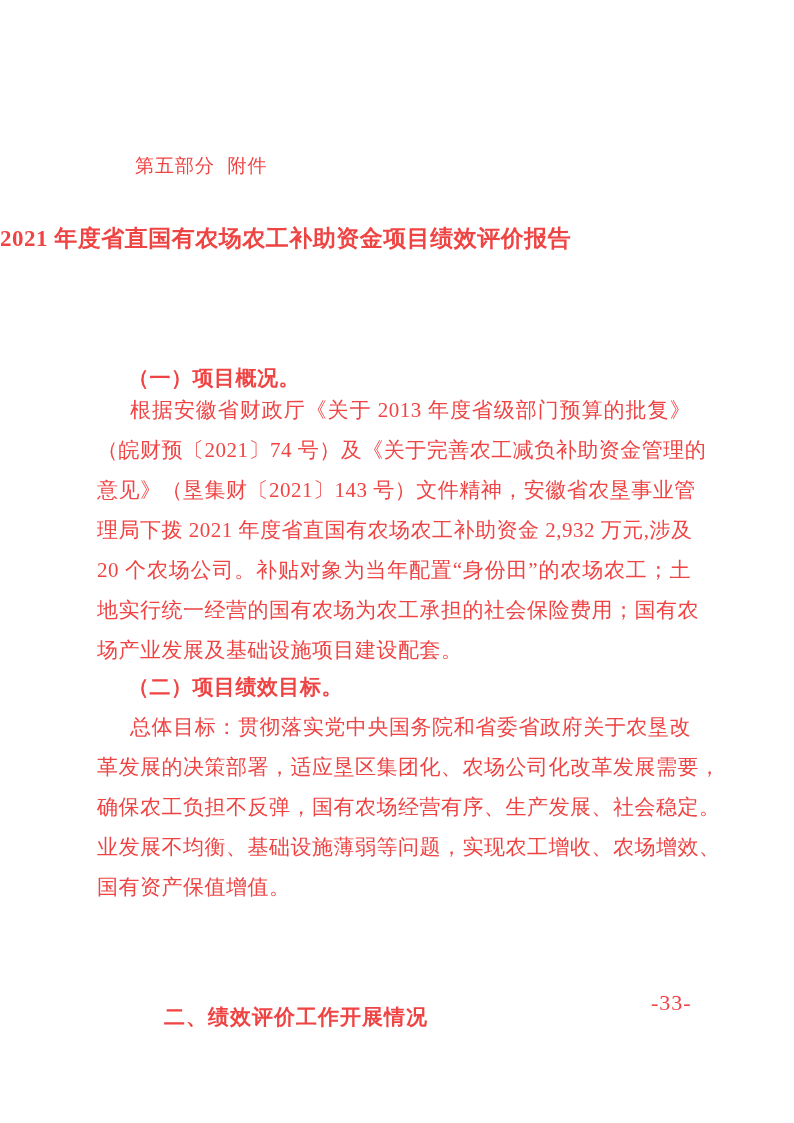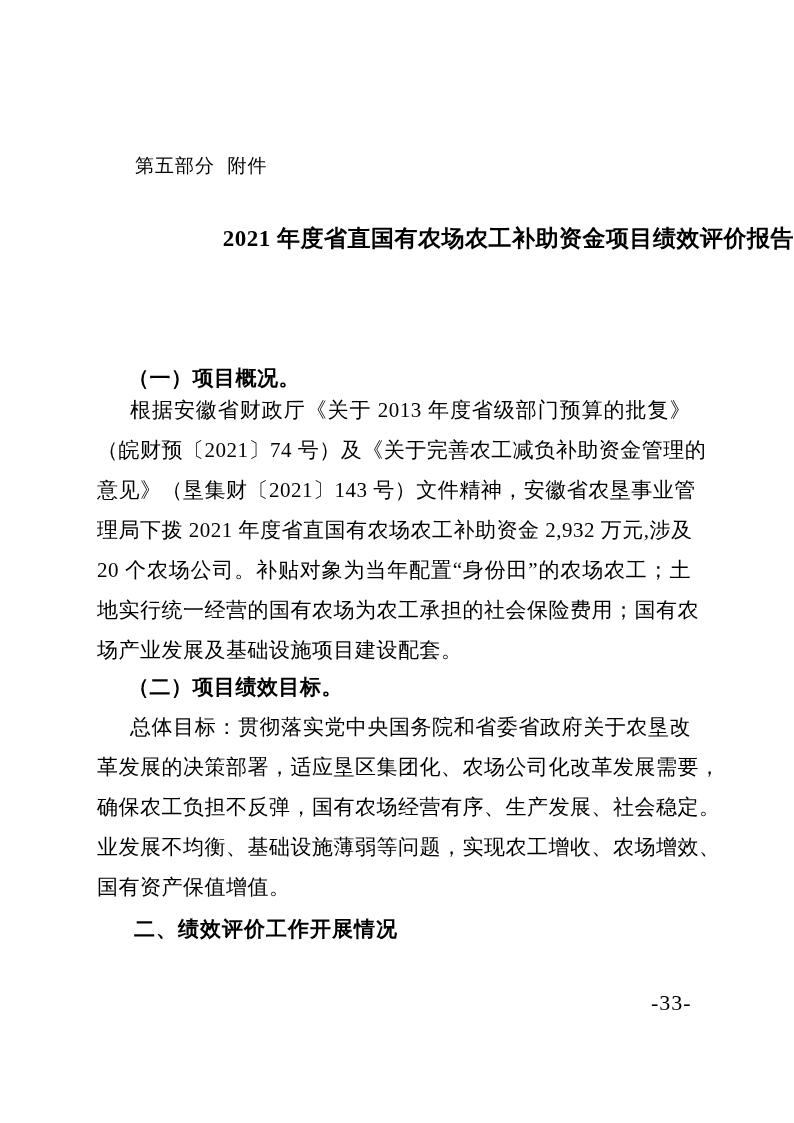--- a/index.html
+++ b/index.html
@@ -2,57 +2,57 @@
 <html><head>
 <meta charset="utf-8">
 <style>
   html, body { margin: 0; padding: 0; background: #888; }
   .page {
     position: relative;
     width: 794px;
     height: 1123px;
     margin: 0 auto;
     background: #ffffff;
-    color: #000000;
+    color: #ef4444;
     font-family: "Liberation Serif", "DejaVu Serif", serif;
     overflow: hidden;
   }
   .doc-header {
     position: absolute;
     left: 135px;
     top: 154px;
     font-family: "Liberation Sans", "DejaVu Sans", sans-serif;
     font-size: 19px;
     line-height: 24px;
     white-space: pre;
     letter-spacing: 1px;
   }
   .doc-title {
     position: absolute;
     left: 0;
     top: 223px;
     width: 100%;
     margin: 0;
-    text-align: right;
+    text-align: left;
     font-size: 23px;
     line-height: 32px;
     font-weight: 700;
     letter-spacing: 0.5px;
   }
   .sec-heading {
     position: absolute;
     left: 134px;
     font-family: "Liberation Sans", "DejaVu Sans", sans-serif;
     font-size: 21px;
     line-height: 26px;
     font-weight: 600;
     letter-spacing: 1px;
   }
   .sec-1 { top: 314px; }
-  .sec-2 { top: 916px; }
+  .sec-2 { top: 1004px; margin-left: 30px; }
   .sub-heading {
     position: absolute;
     left: 97px;
     text-indent: 31px;
     font-size: 21px;
     line-height: 28px;
     font-weight: 700;
     letter-spacing: 0.5px;
   }
   .sub-1 { top: 364px; text-align: center; }

